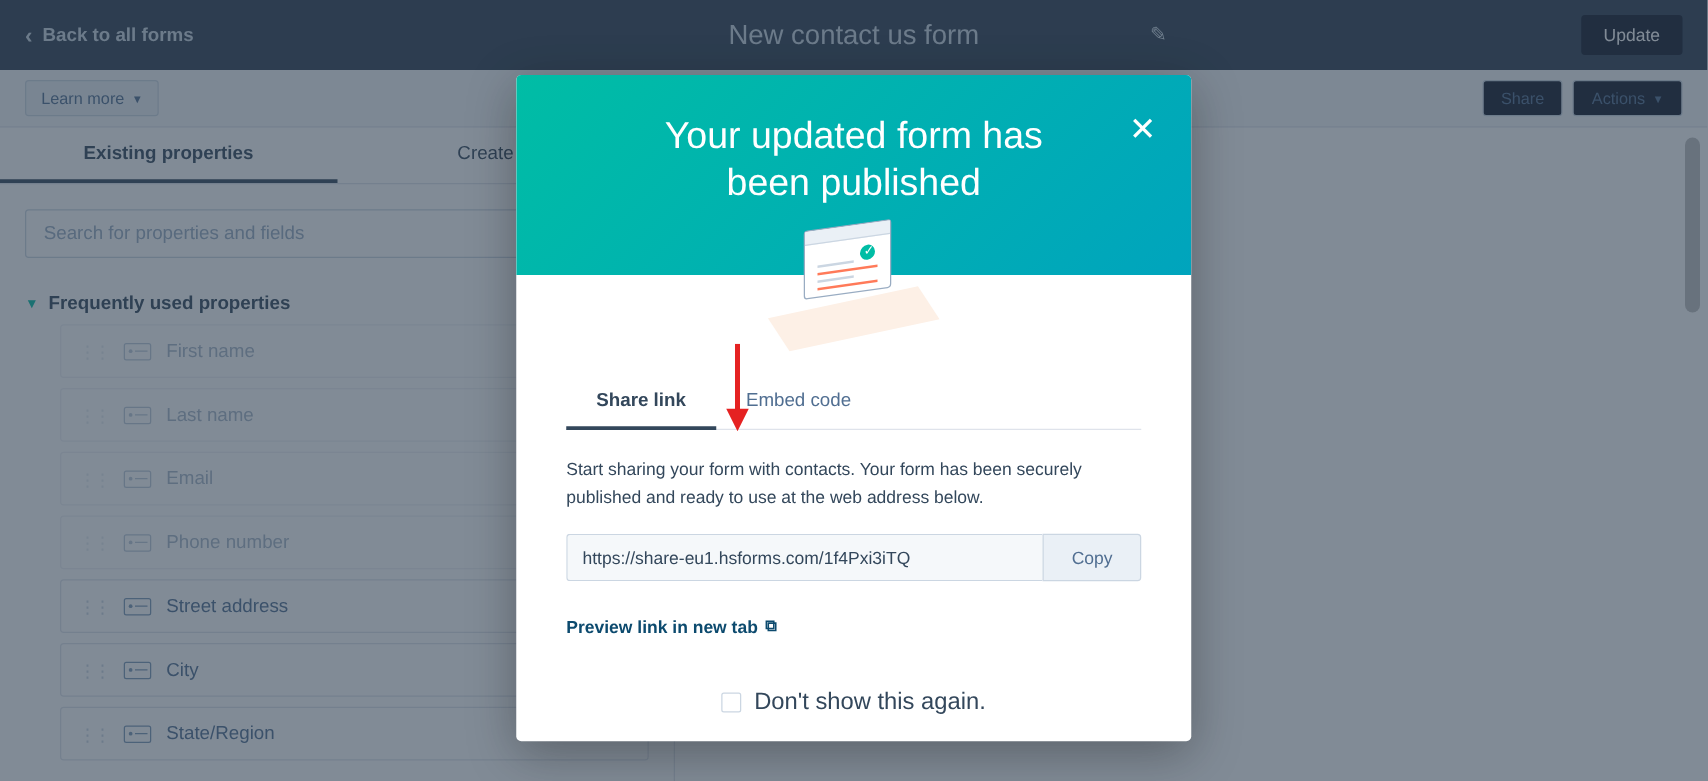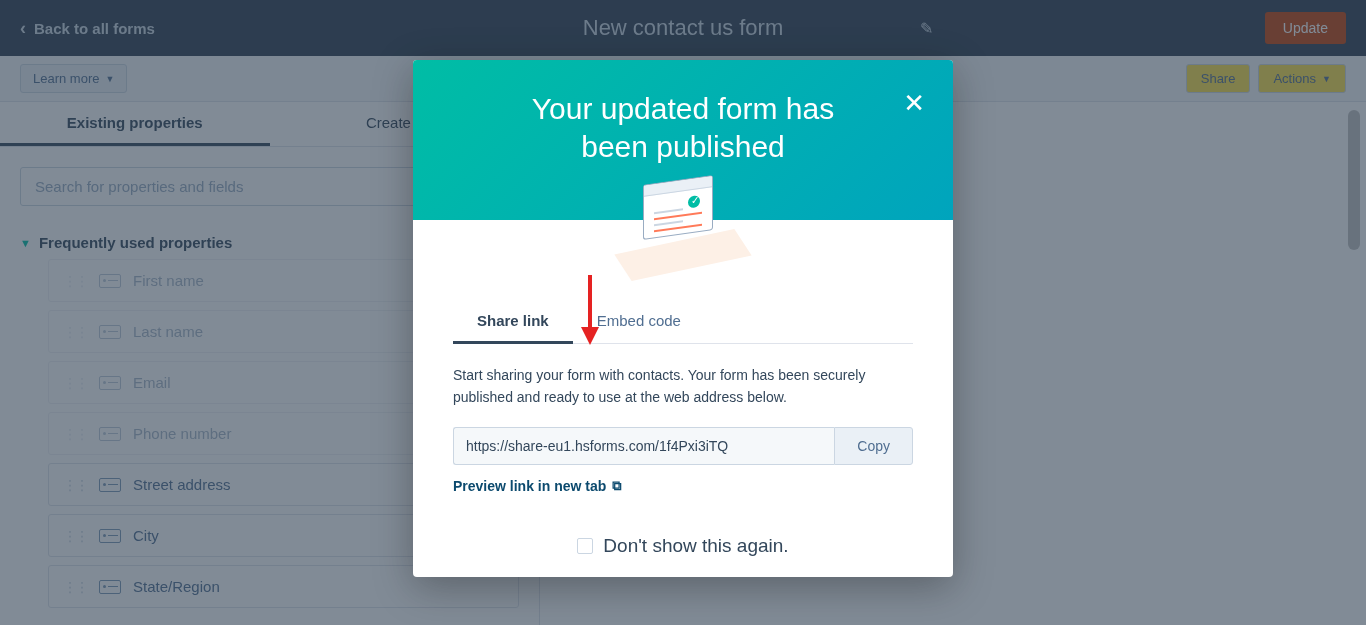--- a/index.html
+++ b/index.html
@@ -6,27 +6,27 @@
     body { width: 1366px; height: 625px; overflow: hidden; background: #fff; position: relative; }
     
     .overlay { position: absolute; inset: 0; background: rgba(45,62,80,0.6); z-index: 100; }
     
     .top-bar { background: #2d3e50; height: 56px; display: flex; align-items: center; padding: 0 20px; color: #cbd6e2; position: relative; }
     .back-link { display: flex; align-items: center; gap: 8px; font-weight: 600; font-size: 15px; cursor: pointer; }
     .back-chevron { font-size: 18px; }
     .title-area { position: absolute; left: 50%; transform: translateX(-50%); display: flex; align-items: center; gap: 20px; }
     .page-title { color: #cbd6e2; font-size: 22px; font-weight: 400; }
     .pencil { position: absolute; left: 920px; color: #cbd6e2; font-size: 16px; }
-    .update-btn { margin-left: auto; background: #c2410c; color: #fff; border: none; padding: 8px 18px; border-radius: 3px; font-size: 14px; font-weight: 500; cursor: pointer; }
+    .update-btn { margin-left: auto; background: #0f172a; color: #fff; border: none; padding: 8px 18px; border-radius: 3px; font-size: 14px; font-weight: 500; cursor: pointer; }
     
     .sub-bar { background: #f5f8fa; height: 46px; display: flex; align-items: center; padding: 0 20px; border-bottom: 1px solid #dfe3eb; gap: 32px; }
     .learn-more { border: 1px solid #cbd6e2; background: #eaf0f6; padding: 6px 12px; border-radius: 3px; font-size: 13px; color: #506e91; display: flex; align-items: center; gap: 6px; }
     .caret-down { font-size: 9px; }
     .right-btns { margin-left: auto; display: flex; gap: 8px; }
-    .share-btn, .actions-btn { border: 1px solid #cbd6e2; background: #fde047; padding: 6px 14px; border-radius: 3px; font-size: 13px; color: #506e91; display: flex; align-items: center; gap: 6px; }
+    .share-btn, .actions-btn { border: 1px solid #cbd6e2; background: #0f172a; padding: 6px 14px; border-radius: 3px; font-size: 13px; color: #506e91; display: flex; align-items: center; gap: 6px; }
     
     .main-content { display: flex; height: calc(625px - 102px); }
     .left-panel { width: 540px; border-right: 1px solid #dfe3eb; padding: 0; overflow-y: auto; }
     .tabs { display: flex; border-bottom: 1px solid #dfe3eb; }
     .tab { flex: 1; text-align: center; padding: 12px 0; font-size: 15px; color: #33475b; cursor: pointer; }
     .tab.active { font-weight: 600; border-bottom: 3px solid #33475b; }
     
     .search-box { margin: 20px; border: 1px solid #cbd6e2; border-radius: 3px; padding: 10px 14px; color: #99acc2; font-size: 15px; }
     
     .section-header { display: flex; align-items: center; gap: 8px; padding: 8px 20px; color: #33475b; font-weight: 600; font-size: 15px; }
@@ -57,21 +57,21 @@
     .illus-line { height: 2px; background: #ff7a59; margin-bottom: 4px; }
     .illus-line.gray { background: #cbd6e2; width: 60%; }
     .illus-platform { position: absolute; bottom: 10px; left: 0; width: 120px; height: 30px; background: #fdf0e6; transform: skewY(-12deg) skewX(30deg); z-index: -1; }
     
     .modal-tabs { display: flex; border-bottom: 1px solid #dfe3eb; margin: 20px 40px 0; }
     .modal-tab { padding: 12px 24px; font-size: 15px; color: #506e91; cursor: pointer; }
     .modal-tab.active { font-weight: 600; color: #33475b; border-bottom: 3px solid #33475b; margin-bottom: -1px; }
     
     .modal-body { padding: 20px 40px; }
     .modal-desc { color: #33475b; font-size: 14px; line-height: 1.6; margin-bottom: 18px; }
-    .url-row { display: flex; gap: 0; margin-bottom: 12px; }
+    .url-row { display: flex; gap: 0; margin-bottom: 28px; }
     .url-input { flex: 1; border: 1px solid #cbd6e2; border-radius: 3px 0 0 3px; padding: 10px 12px; font-size: 14px; color: #33475b; background: #f5f8fa; border-right: none; overflow: hidden; white-space: nowrap; text-overflow: ellipsis; }
     .copy-btn { border: 1px solid #cbd6e2; background: #eaf0f6; padding: 10px 22px; border-radius: 0 3px 3px 0; font-size: 14px; color: #506e91; font-weight: 500; cursor: pointer; }
     .preview-link { color: #0c4a6e; font-weight: 600; font-size: 14px; text-decoration: none; display: inline-flex; align-items: center; gap: 6px; }
     .ext-icon { font-size: 13px; }
     
     .dont-show { display: flex; align-items: center; justify-content: center; gap: 10px; padding: 20px 0 20px; color: #33475b; font-size: 19px; }
     .checkbox { width: 16px; height: 16px; border: 1.5px solid #cbd6e2; border-radius: 2px; }
     
     .red-arrow { position: absolute; top: 275px; left: 578px; z-index: 300; }
     .arrow-svg { width: 24px; height: 70px; }

